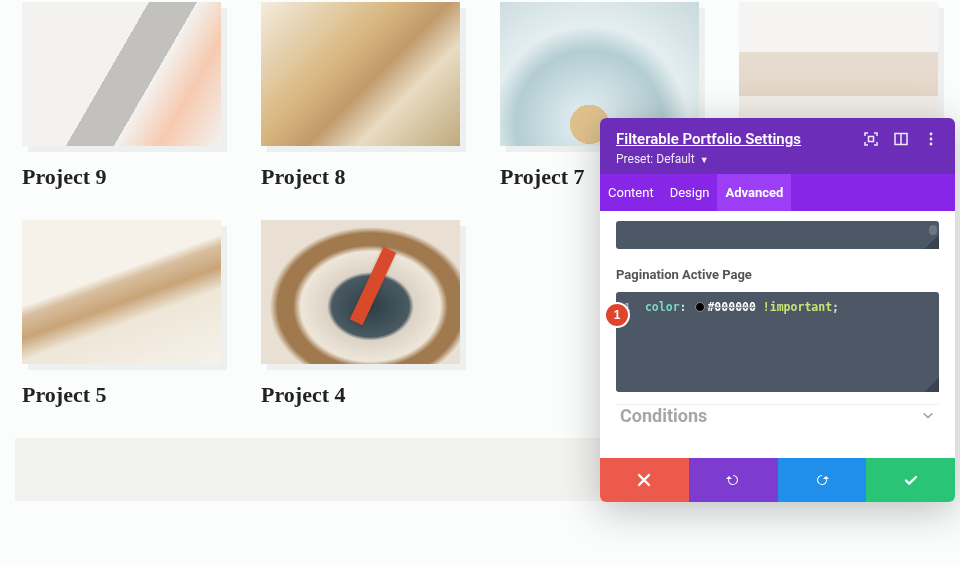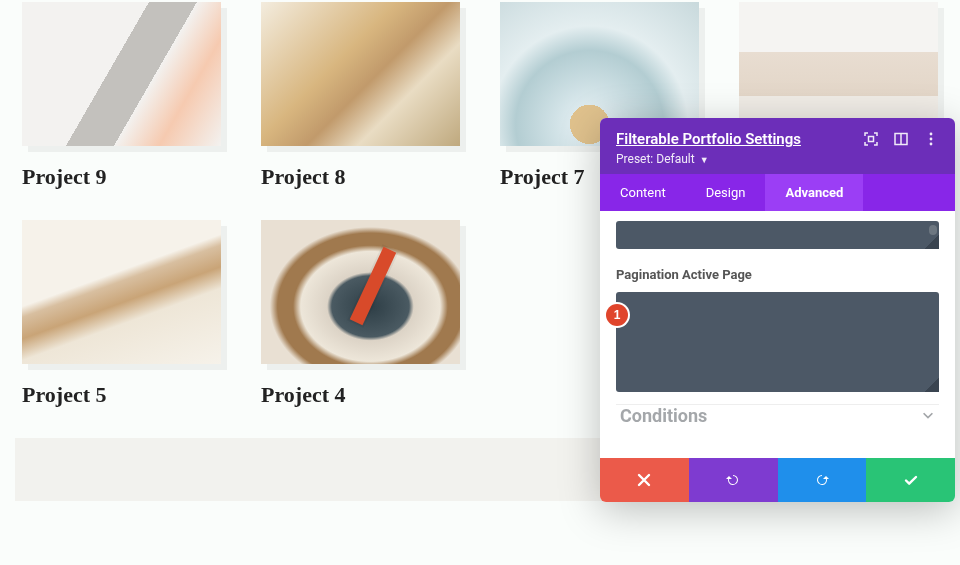--- a/index.html
+++ b/index.html
@@ -79,21 +79,21 @@
   .hicon { width:16px; height:16px; display:flex; align-items:center; justify-content:center; cursor:pointer; opacity:0.9; }
   .preset-row { font-size: 12px; margin-top: 4px; opacity: 0.9; }
   .preset-row .caret { font-size: 9px; margin-left: 2px; }
   .tabs {
     background: #8826e8;
     display: flex;
     color: #fff;
     font-size: 13px;
   }
   .tab {
-    padding: 11px 20px;
+    padding: 11px 8px;
     cursor: pointer;
   }
   .tab.active { background: #9b3ef5; font-weight: 700; }
   .panel-body {
     padding: 0 16px 16px 16px;
     background: #fff;
     font-weight: bold;
   }
   .code-box {
     background: #4c5866;
@@ -222,20 +222,26 @@
 
   <div class="panel-body">
     <div class="code-box" style="height:26px;">
       <div class="scrolly"></div>
       <div class="corner"></div>
     </div>
 
     <div class="section-label">Pagination Active Page</div>
 
     <div class="code-box tall">
+      <div class="code-line">
+        <span class="lineno">1</span>
+        <span class="tok-prop">color</span><span class="tok-punc">:</span>
+        <span class="tok-swatch"></span><span class="tok-hex">#000000</span>
+        <span class="tok-imp">!important</span><span class="tok-punc">;</span>
+      </div>
       <div class="corner"></div>
     </div>
 
     <div class="conditions-row">
       <span>Conditions</span>
       <span>
         <svg width="14" height="14" viewBox="0 0 16 16" fill="none" stroke="#a4a7aa" stroke-width="2">
             <path d="M3 6l5 5 5-5"></path>
           </svg>
       </span>

